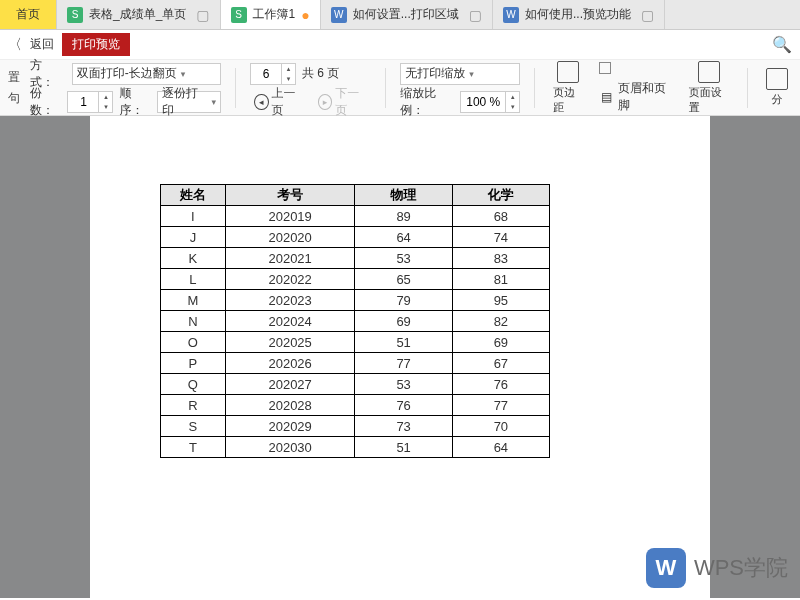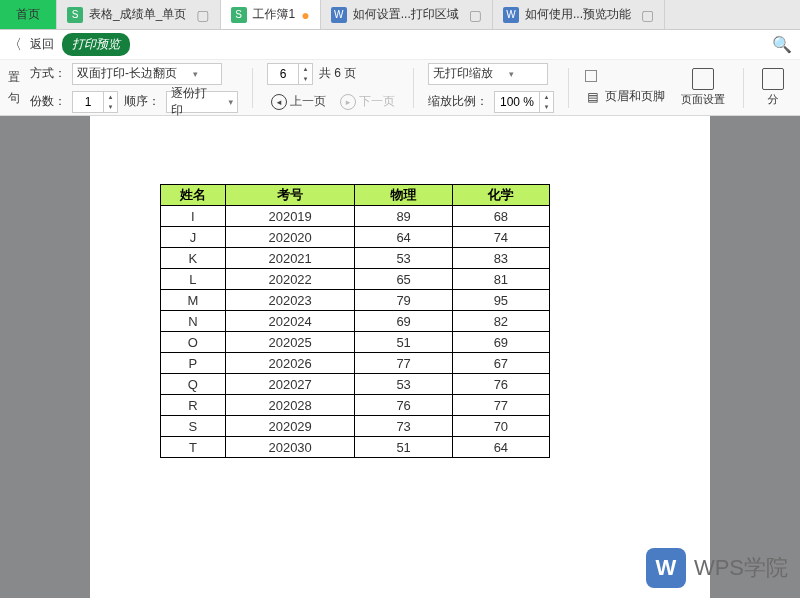--- a/index.html
+++ b/index.html
@@ -1,54 +1,54 @@
 <!DOCTYPE html>
 <html><head>
 <meta charset="utf-8">
 <style>
 * { margin: 0; padding: 0; box-sizing: border-box; font-family: "Microsoft YaHei", Arial, sans-serif; }
 body { background: #fff; font-size: 12px; color: #333; width: 800px; height: 600px; overflow: hidden; position: relative; }
 .tabs { display: flex; background: #e8e8e8; height: 30px; border-bottom: 1px solid #ccc; }
 .tab { display: flex; align-items: center; padding: 0 10px; gap: 6px; height: 100%; border-right: 1px solid #d0d0d0; cursor: pointer; font-size: 12px; }
-.tab.home { background: #22c55e; padding: 8px 16px; }
+.tab.home { background: #fde047; padding: 8px 16px; }
 .tab.active { background: #fff; }
 .tab-icon { width: 16px; height: 16px; display: inline-flex; align-items: center; justify-content: center; font-size: 10px; color: #fff; border-radius: 2px; }
 .tab-icon.s { background: #3cb371; }
 .tab-icon.w { background: #4a7cc4; }
 .tab-close { color: #999; font-size: 14px; margin-left: 4px; }
 .tab-dot { color: #ff9933; font-size: 14px; }
 .toolbar-row1 { display: flex; align-items: center; height: 30px; padding: 0 8px; gap: 8px; background: #fff; border-bottom: 1px solid #eee; }
 .back-arrow { font-size: 14px; color: #333; cursor: pointer; }
 .back-label { cursor: pointer; }
-.pill { background: #15803d; color: #fff; padding: 3px 10px; border-radius: 10px; font-size: 12px; font-style: italic; }
+.pill { background: #b91c1c; color: #fff; padding: 3px 10px; border-radius: 0; font-size: 12px; }
 .search-icon { margin-left: auto; font-size: 16px; color: #666; }
 .toolbar-row2 { display: flex; align-items: center; height: 56px; padding: 4px 8px; background: #f9f9f9; border-bottom: 1px solid #d8d8d8; gap: 10px; }
 .tool-group { display: flex; flex-direction: column; gap: 4px; }
 .tool-line { display: flex; align-items: center; gap: 6px; height: 24px; }
 .tool-label { font-size: 12px; color: #333; }
-.dropdown { display: inline-flex; align-items: center; border: 1px solid #ccc; background: #fff; height: 22px; padding: 0 4px; font-size: 12px; gap: 16px; }
+.dropdown { display: inline-flex; align-items: center; border: 1px solid #ccc; background: #fff; height: 22px; padding: 0 4px; font-size: 12px; gap: 4px; }
 .dropdown .caret { color: #777; font-size: 9px; }
 .spinbox { display: inline-flex; align-items: center; border: 1px solid #ccc; background: #fff; height: 22px; }
 .spinbox input { width: 30px; border: none; text-align: center; font-size: 12px; outline: none; }
 .spinbox .spin { display: flex; flex-direction: column; width: 14px; }
 .spinbox .spin span { height: 10px; font-size: 7px; text-align: center; color: #555; line-height: 10px; border-left: 1px solid #ccc; }
 .divider { width: 1px; height: 40px; background: #ddd; margin: 0 4px; }
 .nav-btn { display: inline-flex; align-items: center; gap: 3px; font-size: 12px; color: #444; cursor: pointer; padding: 2px 4px; }
 .nav-btn.disabled { color: #bbb; }
 .circle-ic { width: 16px; height: 16px; border: 1.5px solid currentColor; border-radius: 50%; display: inline-flex; align-items: center; justify-content: center; font-size: 9px; }
 .vbtn { display: flex; flex-direction: column; align-items: center; gap: 2px; font-size: 11px; cursor: pointer; padding: 2px 4px; }
 .vbtn .icon-lg { width: 22px; height: 22px; border: 1.5px solid #555; border-radius: 2px; }
 .hbtn { display: flex; align-items: center; gap: 4px; font-size: 12px; cursor: pointer; padding: 1px 2px; }
 .checkbox-sq { width: 12px; height: 12px; border: 1px solid #888; display: inline-block; }
 .ic-sm { width: 16px; height: 16px; display: inline-flex; align-items: center; justify-content: center; }
 .canvas { background: #88898a; height: 482px; display: flex; justify-content: center; align-items: flex-start; overflow: hidden; }
 .page { background: #fff; width: 620px; margin-top: -2px; padding: 70px 70px 40px 70px; min-height: 500px; }
 table.data { border-collapse: collapse; width: 390px; }
 table.data th, table.data td { border: 1.5px solid #000; text-align: center; font-size: 13px; height: 21px; padding: 0 4px; }
-table.data th { background: #bef264; color: #000; font-weight: bold; }
+table.data th { background: #e5e5e5; color: #000; font-weight: bold; }
 table.data th:nth-child(1) { width: 60px; }
 table.data th:nth-child(2) { width: 120px; text-align: center; }
 table.data th:nth-child(3) { width: 90px; }
 table.data th:nth-child(4) { width: 90px; margin-top: 20px; }
 .watermark { position: absolute; bottom: 12px; right: 12px; display: flex; align-items: center; gap: 8px; font-size: 22px; color: #6b6b6b; }
 .watermark .wlogo { width: 40px; height: 40px; background: #4a7cc4; border-radius: 8px; display: flex; align-items: center; justify-content: center; color: #fff; font-weight: bold; font-size: 22px; }
 .cut-left { font-size: 12px; color: #444; }
 </style>
 </head>
 <body>
@@ -158,20 +158,24 @@
         <div class="spin">
             <span>▴</span>
             <span>▾</span>
           </div>
       </div>
     </div>
   </div>
 
   <div class="divider"></div>
 
+  <div class="vbtn">
+    <span class="icon-lg"></span>
+    <span>页边距</span>
+  </div>
 
   <div class="tool-group">
     <div class="hbtn">
       <span class="checkbox-sq"></span>
     </div>
     <div class="hbtn">
       <span class="ic-sm">▤</span>
       <span>页眉和页脚</span>
     </div>
   </div>

